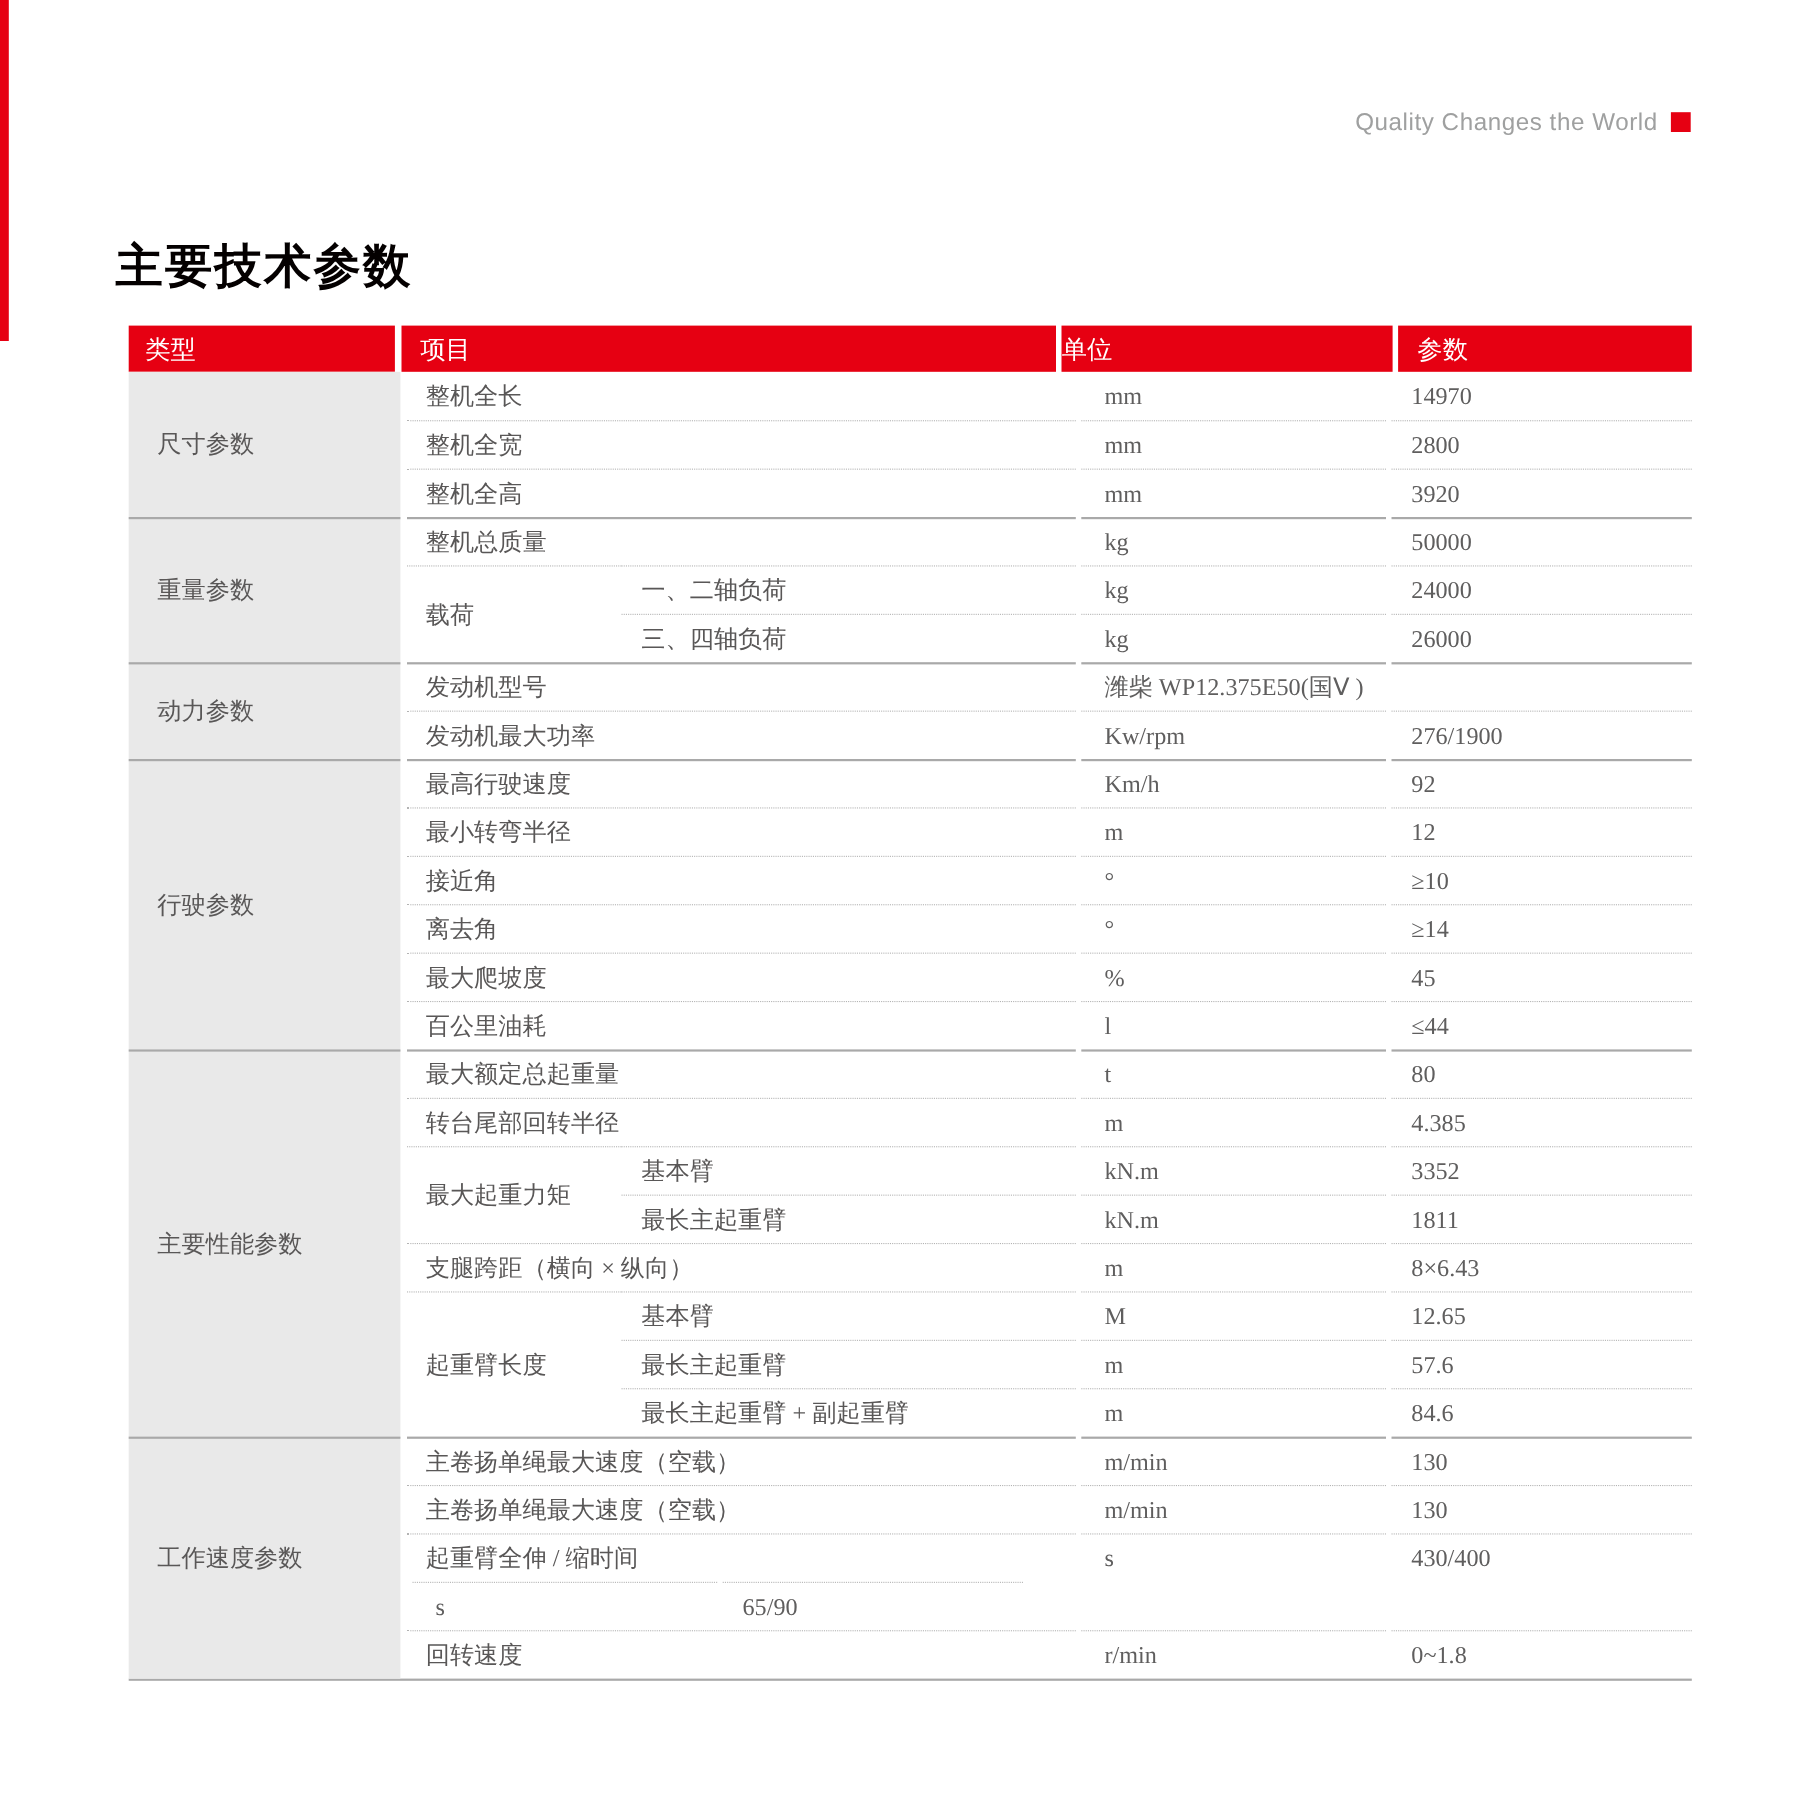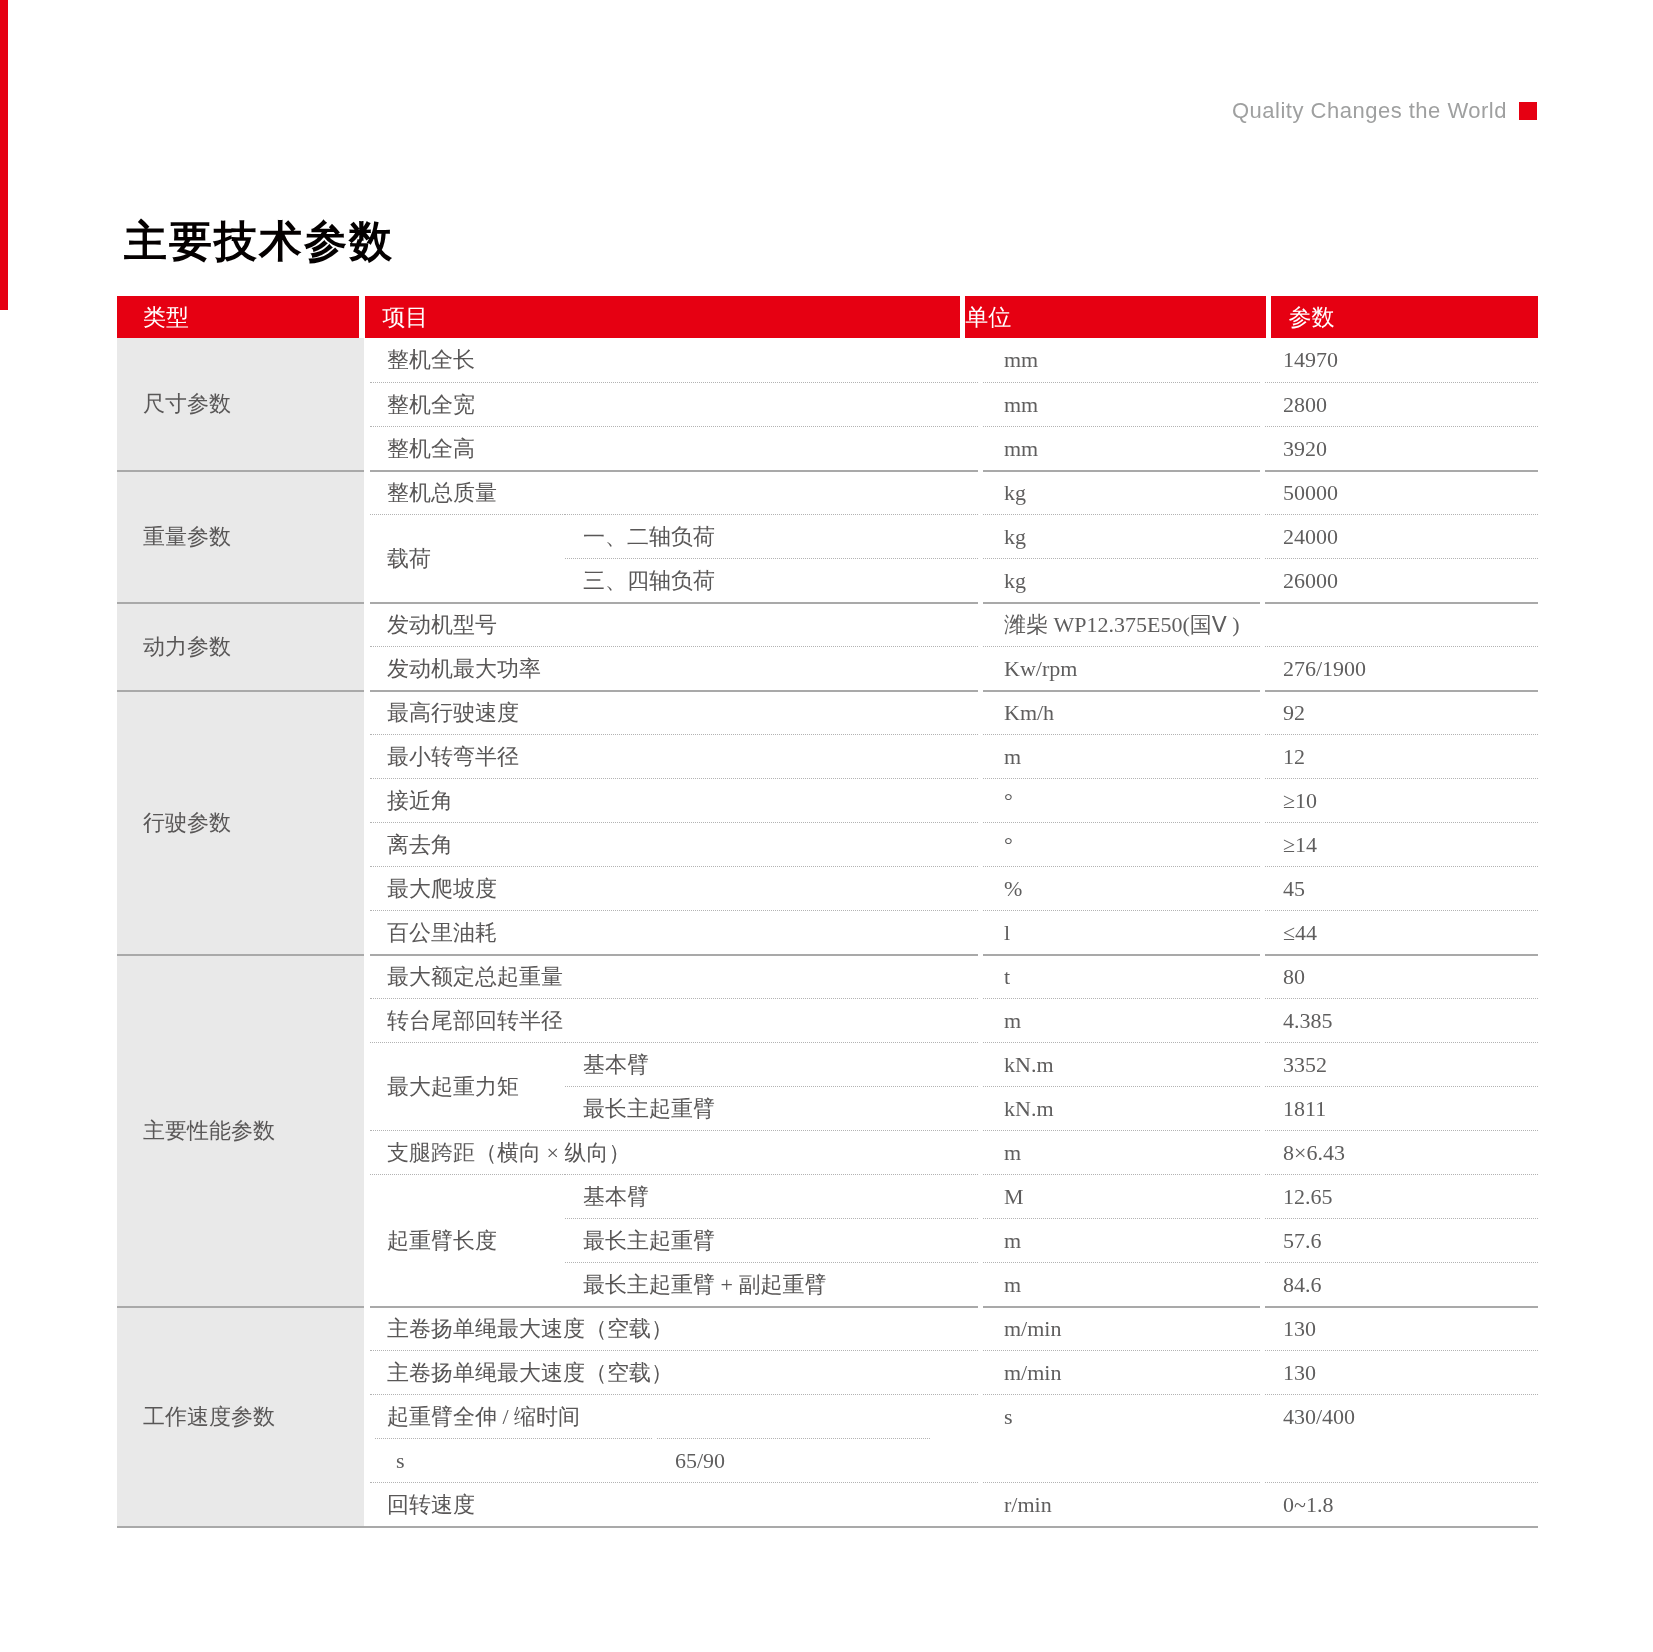--- a/index.html
+++ b/index.html
@@ -2,27 +2,27 @@
 <html><head>
 <meta charset="utf-8">
 <style>
   html,body{margin:0;padding:0;background:#fff;}
   .page{position:relative;width:1653px;height:1652px;background:#ffffff;overflow:hidden;
         font-family:"Liberation Sans","DejaVu Sans",sans-serif;color:#595757;}
   .leftbar{position:absolute;left:0;top:0;width:8px;height:310px;background:#e60012;}
   .brand{position:absolute;top:98px;right:116px;display:flex;align-items:center;gap:12px;}
   .brand-text{color:#9fa0a0;font-size:22px;letter-spacing:0.5px;margin-left:20px;}
   .brand-sq{width:18px;height:18px;background:#e60012;}
-  .title{position:absolute;left:124px;top:184px;font-size:43px;font-weight:700;color:#040000;letter-spacing:2px;}
+  .title{position:absolute;left:105px;top:184px;font-size:43px;font-weight:700;color:#040000;letter-spacing:2px;}
   .spec-table{position:absolute;left:117px;top:296px;width:1421px;border-bottom:2px solid #a9a9a9;}
   
   .thead{display:flex;height:42px;}
   .hcell{box-sizing:border-box;background:#e60012;color:#ffffff;font-size:23px;
          display:flex;align-items:center;white-space:nowrap;}
-  .h-type{width:247px;padding-left:26px;}
+  .h-type{width:247px;padding-left:15px;}
   .h-item{width:608px;padding-left:17px;}
   .h-unit{width:307px;}
   .h-value{width:273px;padding-left:18px;}
   
   .group{display:flex;}
   .glabel{box-sizing:border-box;width:247px;background:#e9e9e9;padding-left:26px;
           display:flex;align-items:center;font-size:22px;color:#595757;white-space:nowrap;}
   .rows{display:flex;flex-direction:column;width:1168px;}
   .row{display:flex;height:44px;font-family:Liberation Serif, serif;}
   .block{display:flex;}

